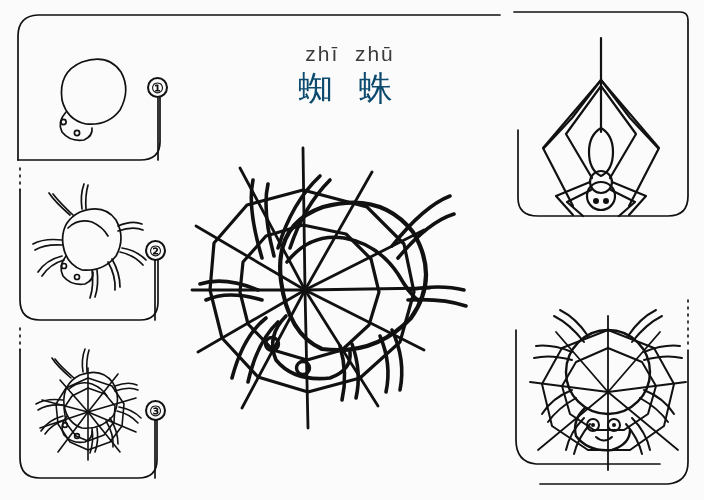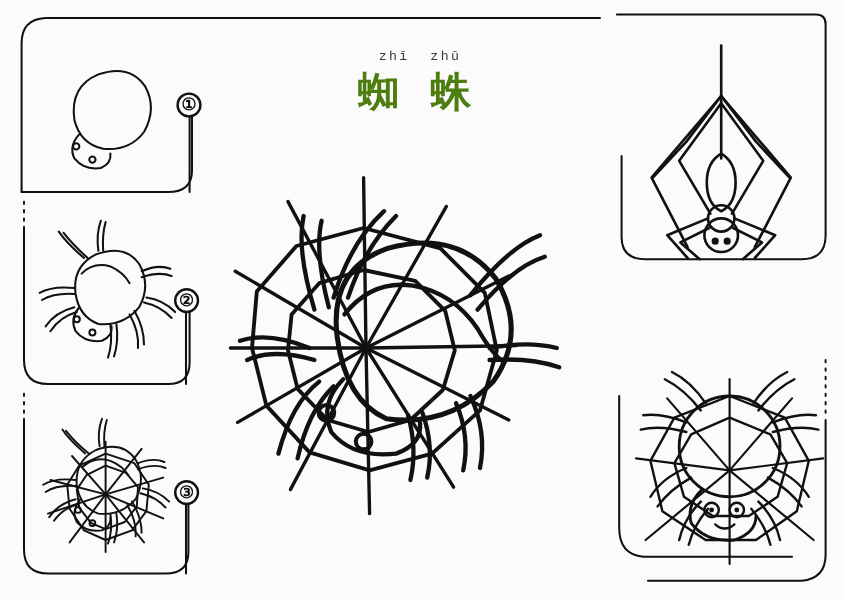--- a/index.html
+++ b/index.html
@@ -25,36 +25,35 @@
   }
   .title-block {
     position: absolute;
     left: 258px;
     top: 42px;
     width: 184px;
     text-align: center;
     pointer-events: none;
   }
   .pinyin {
-    font-family: Liberation Mono, monospace;
-    font-size: 11px;
+    font-family: Liberation Sans, sans-serif;
+    font-size: 21px;
     letter-spacing: 2px;
     color: #3a3a3a;
     line-height: 1.1;
     white-space: pre;
   }
   .hanzi {
     font-family: "Liberation Serif", serif;
     font-size: 34px;
     letter-spacing: 9px;
-    color: #4d7c0f;
+    color: #0c4a6e;
     line-height: 1.25;
     margin-top: 3px;
     white-space: pre;
-    font-weight: bold;
   }
   .badge {
     position: absolute;
     width: 21px;
     height: 21px;
     border: 2px solid #111;
     border-radius: 50%;
     background: #fbfbfb;
     color: #111;
     font-family: "Liberation Serif", serif;

